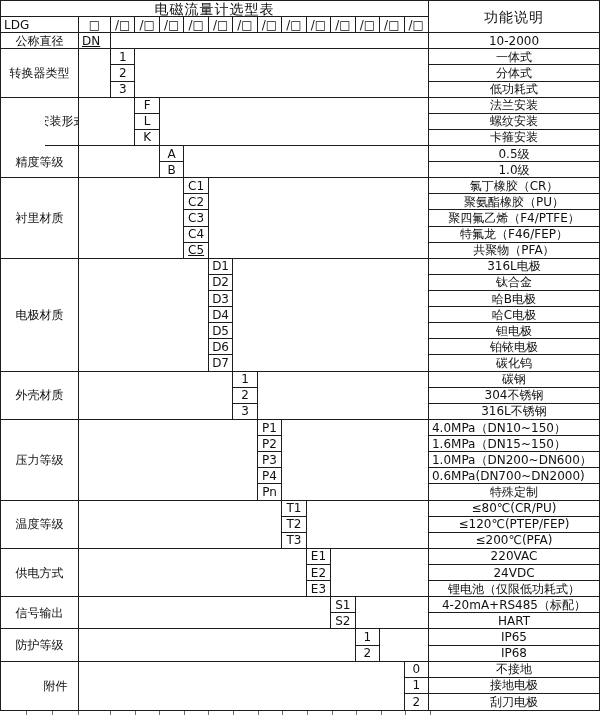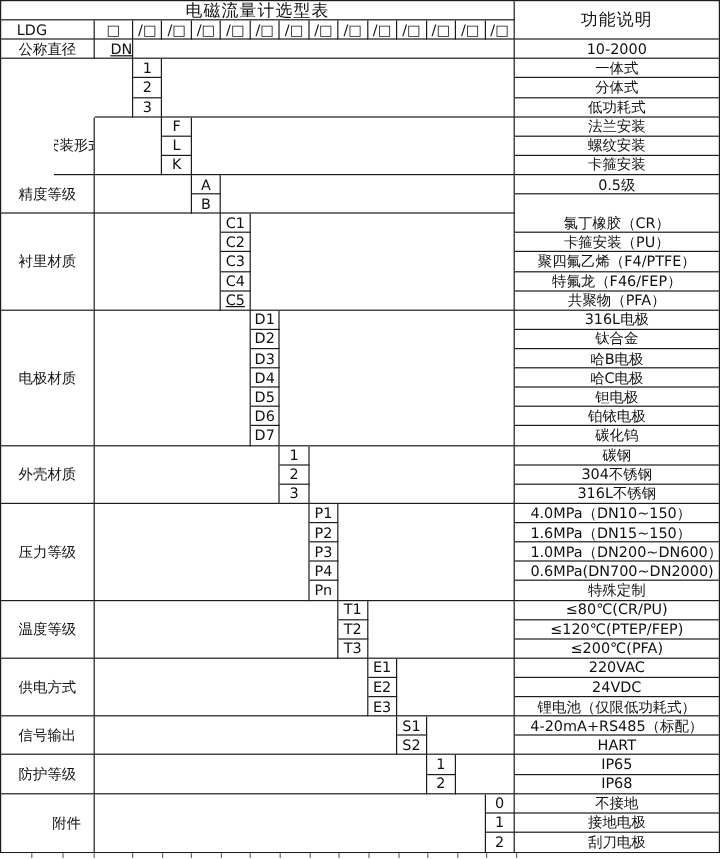--- a/index.html
+++ b/index.html
@@ -19,21 +19,21 @@
     background:var(--bg);
   }
   .cell {
     border-right:1px solid var(--line);
     border-bottom:1px solid var(--line);
     display:flex; align-items:center; justify-content:center;
     font-size:12px; line-height:1; white-space:nowrap; overflow:hidden;
   }
   .cell.last-col { border-right:none; }
   .cell.last-row { border-bottom:none; }
-  .cell.left { justify-content:flex-start; padding-left:13px; }
+  .cell.left { justify-content:flex-start; padding-left:3px; }
   .cell.title-text { font-size:14px; letter-spacing:1px; }
   .cell.slot { font-size:12px; }
   #ticks { position:relative; width:600px; height:5px; background:var(--bg); }
   .tick { position:absolute; top:0; width:1px; height:4px; background:#6a6a6a; }
 </style>
 </head>
 <body>
 
 <div id="table-wrap">
   <div id="grid">
@@ -51,20 +51,21 @@
       <div class="cell slot" style="grid-area: 2 / 10 / 3 / 11;">/□</div>
       <div class="cell slot" style="grid-area: 2 / 11 / 3 / 12;">/□</div>
       <div class="cell slot" style="grid-area: 2 / 12 / 3 / 13;">/□</div>
       <div class="cell slot" style="grid-area: 2 / 13 / 3 / 14;">/□</div>
       <div class="cell slot" style="grid-area: 2 / 14 / 3 / 15;">/□</div>
       <div class="cell slot" style="grid-area: 2 / 15 / 3 / 16;">/□</div>
       <div class="cell" style="grid-area: 3 / 1 / 4 / 2;">公称直径</div>
       <div class="cell left" style="grid-area: 3 / 2 / 4 / 3; text-decoration: underline;">DN</div>
       <div class="cell last-col" style="grid-area: 3 / 16 / 4 / 17;">10-2000</div>
       <div class="cell" style="grid-area: 3 / 3 / 4 / 16;"></div>
+      <div class="cell" style="grid-area: 4 / 1 / 7 / 2;">转换器类型</div>
       <div class="cell" style="grid-area: 4 / 2 / 7 / 3;"></div>
       <div class="cell" style="grid-area: 4 / 3 / 5 / 4;">1</div>
       <div class="cell last-col" style="grid-area: 4 / 16 / 5 / 17;">一体式</div>
       <div class="cell" style="grid-area: 5 / 3 / 6 / 4;">2</div>
       <div class="cell last-col" style="grid-area: 5 / 16 / 6 / 17;">分体式</div>
       <div class="cell" style="grid-area: 6 / 3 / 7 / 4;">3</div>
       <div class="cell last-col" style="grid-area: 6 / 16 / 7 / 17;">低功耗式</div>
       <div class="cell" style="grid-area: 4 / 4 / 7 / 16;"></div>
       <div class="cell" style="grid-area: 7 / 1 / 10 / 2; margin-left: 44px;">安装形式</div>
       <div class="cell" style="grid-area: 7 / 2 / 10 / 4;"></div>
@@ -73,27 +74,28 @@
       <div class="cell" style="grid-area: 8 / 4 / 9 / 5;">L</div>
       <div class="cell last-col" style="grid-area: 8 / 16 / 9 / 17;">螺纹安装</div>
       <div class="cell" style="grid-area: 9 / 4 / 10 / 5;">K</div>
       <div class="cell last-col" style="grid-area: 9 / 16 / 10 / 17;">卡箍安装</div>
       <div class="cell" style="grid-area: 7 / 5 / 10 / 16;"></div>
       <div class="cell" style="grid-area: 10 / 1 / 12 / 2;">精度等级</div>
       <div class="cell" style="grid-area: 10 / 2 / 12 / 5;"></div>
       <div class="cell" style="grid-area: 10 / 5 / 11 / 6;">A</div>
       <div class="cell last-col" style="grid-area: 10 / 16 / 11 / 17;">0.5级</div>
       <div class="cell" style="grid-area: 11 / 5 / 12 / 6;">B</div>
+      <div class="cell last-col" style="grid-area: 11 / 16 / 12 / 17;">1.0级</div>
       <div class="cell" style="grid-area: 10 / 6 / 12 / 16;"></div>
       <div class="cell" style="grid-area: 12 / 1 / 17 / 2;">衬里材质</div>
       <div class="cell" style="grid-area: 12 / 2 / 17 / 6;"></div>
       <div class="cell" style="grid-area: 12 / 6 / 13 / 7;">C1</div>
       <div class="cell last-col" style="grid-area: 12 / 16 / 13 / 17;">氯丁橡胶（CR）</div>
       <div class="cell" style="grid-area: 13 / 6 / 14 / 7;">C2</div>
-      <div class="cell last-col" style="grid-area: 13 / 16 / 14 / 17;">卡箍安装（PU）</div>
+      <div class="cell last-col" style="grid-area: 13 / 16 / 14 / 17;">聚氨酯橡胶（PU）</div>
       <div class="cell" style="grid-area: 14 / 6 / 15 / 7;">C3</div>
       <div class="cell last-col" style="grid-area: 14 / 16 / 15 / 17;">聚四氟乙烯（F4/PTFE）</div>
       <div class="cell" style="grid-area: 15 / 6 / 16 / 7;">C4</div>
       <div class="cell last-col" style="grid-area: 15 / 16 / 16 / 17;">特氟龙（F46/FEP）</div>
       <div class="cell" style="grid-area: 16 / 6 / 17 / 7; text-decoration: underline;">C5</div>
       <div class="cell last-col" style="grid-area: 16 / 16 / 17 / 17;">共聚物（PFA）</div>
       <div class="cell" style="grid-area: 12 / 7 / 17 / 16;"></div>
       <div class="cell" style="grid-area: 17 / 1 / 24 / 2;">电极材质</div>
       <div class="cell" style="grid-area: 17 / 2 / 24 / 7;"></div>
       <div class="cell" style="grid-area: 17 / 7 / 18 / 8;">D1</div>

